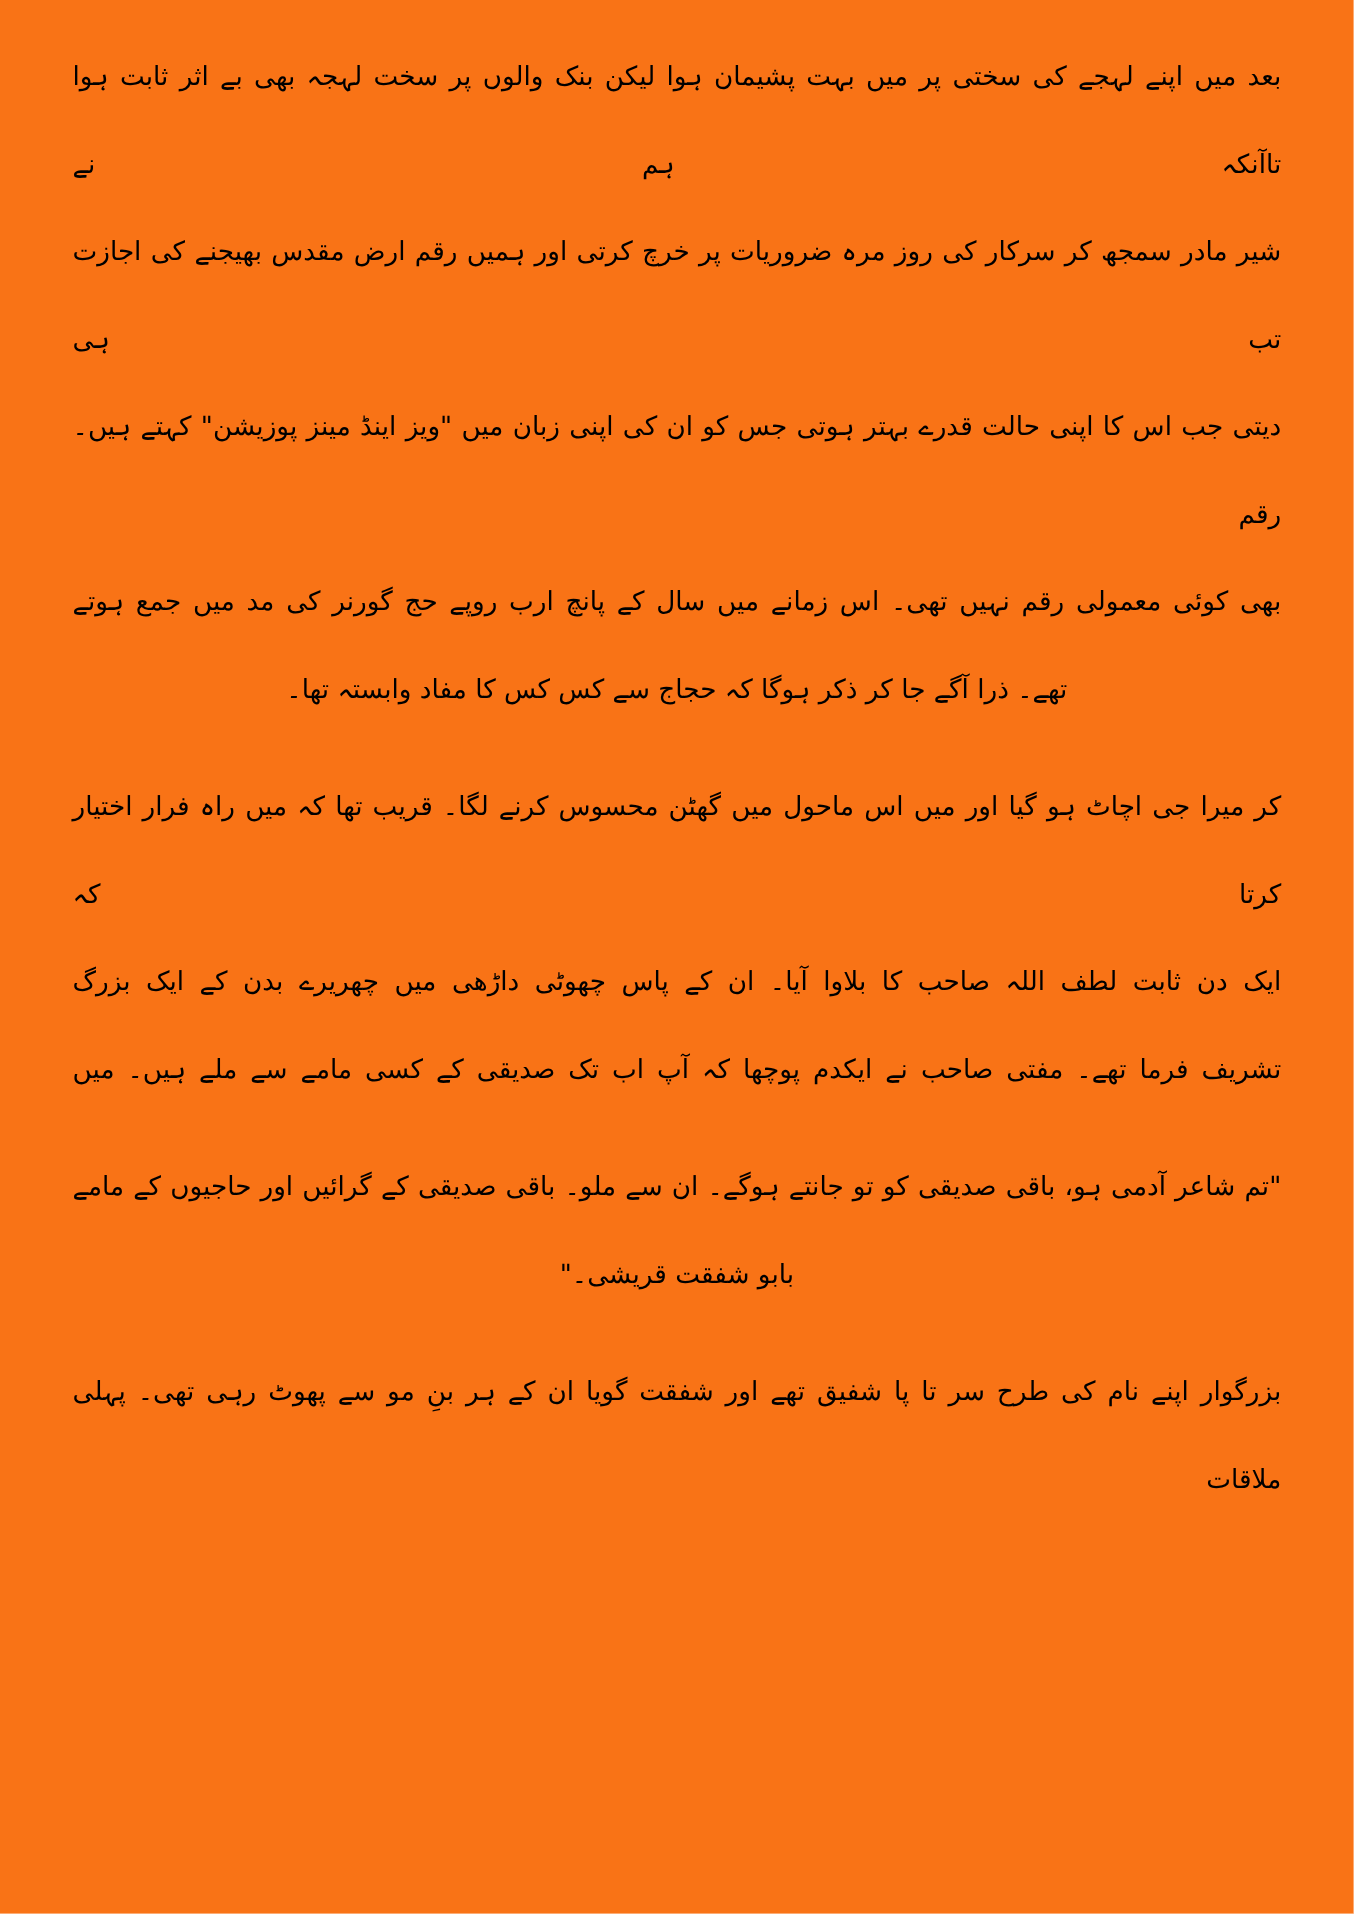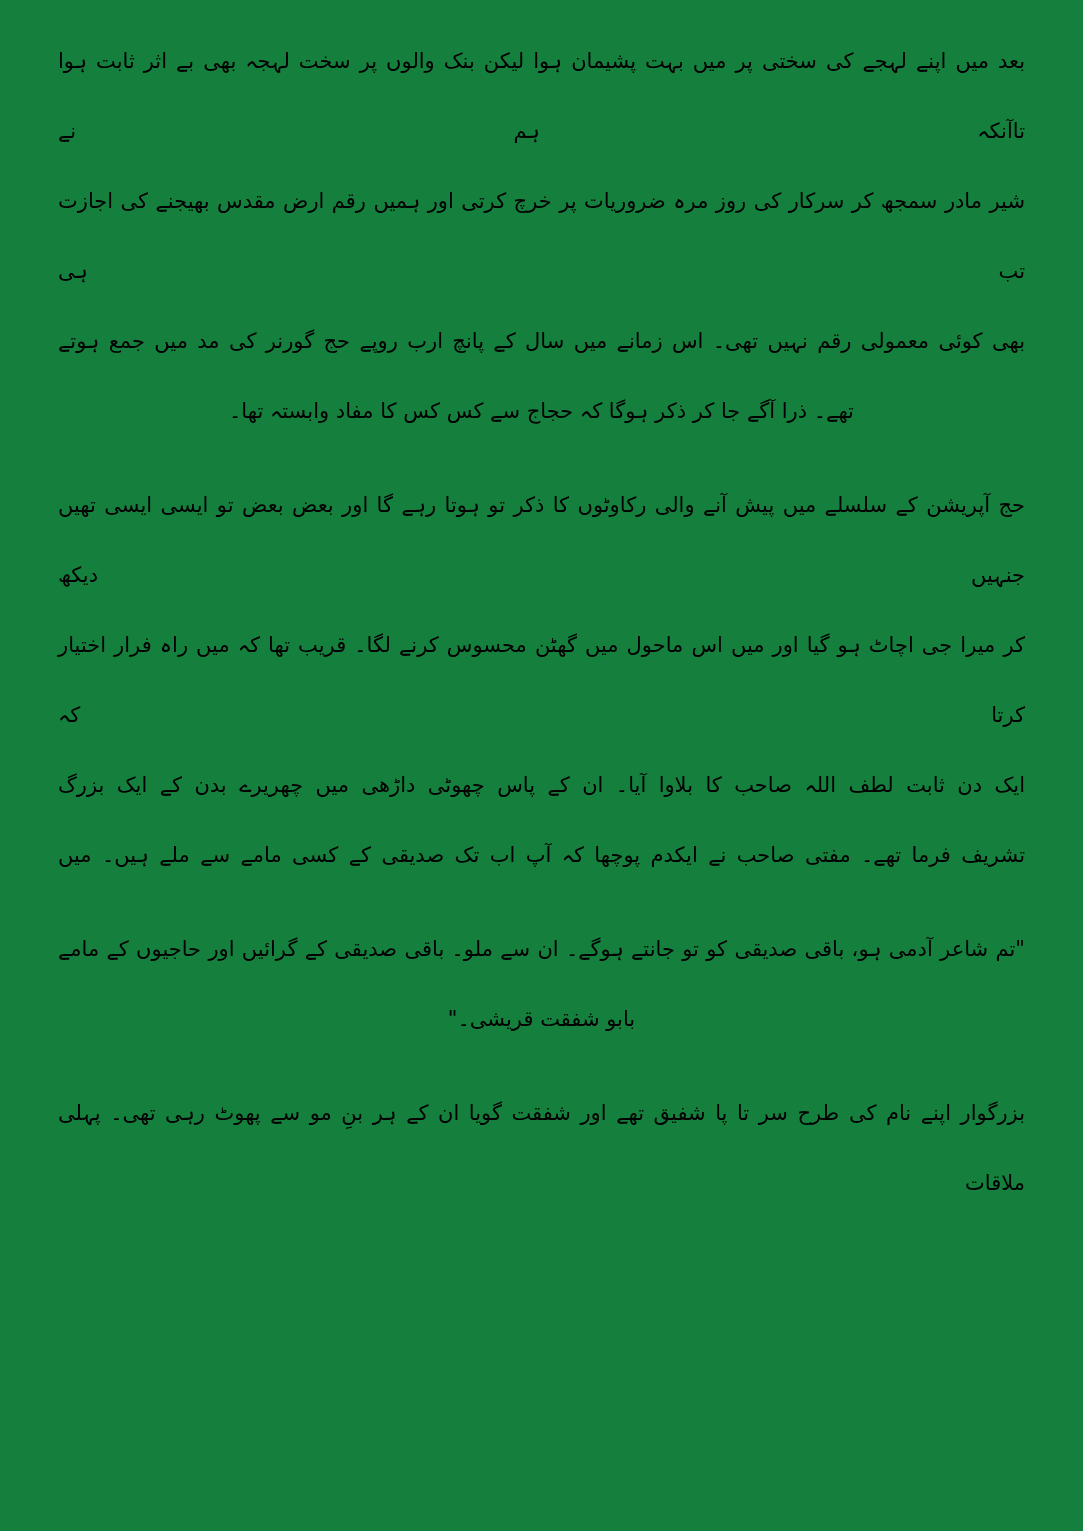--- a/index.html
+++ b/index.html
@@ -35,29 +35,29 @@
     text-justify: inter-word;
     white-space: normal;
   }
   .line.final {
     text-align-last: center;
   }
 </style>
 </head>
 <body>
 
-<main class="page" style="background: #15803d; color: rgb(0, 0, 0); margin-left: 12px;">
+<main class="page" style="background: #f97316; color: rgb(0, 0, 0); margin-left: 12px;">
     <div class="para">
       <div class="line">بعد میں اپنے لہجے کی سختی پر میں بہت پشیمان ہوا لیکن بنک والوں پر سخت لہجہ بھی بے اثر ثابت ہوا تاآنکہ ہم نے</div>
       <div class="line">شیر مادر سمجھ کر سرکار کی روز مرہ ضروریات پر خرچ کرتی اور ہمیں رقم ارض مقدس بھیجنے کی اجازت تب ہی</div>
+      <div class="line">دیتی جب اس کا اپنی حالت قدرے بہتر ہوتی جس کو ان کی اپنی زبان میں "ویز اینڈ مینز پوزیشن" کہتے ہیں۔ رقم</div>
       <div class="line">بھی کوئی معمولی رقم نہیں تھی۔ اس زمانے میں سال کے پانچ ارب روپے حج گورنر کی مد میں جمع ہوتے</div>
       <div class="line final">تھے۔ ذرا آگے جا کر ذکر ہوگا کہ حجاج سے کس کس کا مفاد وابستہ تھا۔</div>
     </div>
     <div class="para">
-      <div class="line">حج آپریشن کے سلسلے میں پیش آنے والی رکاوٹوں کا ذکر تو ہوتا رہے گا اور بعض بعض تو ایسی ایسی تھیں جنہیں دیکھ</div>
       <div class="line">کر میرا جی اچاٹ ہو گیا اور میں اس ماحول میں گھٹن محسوس کرنے لگا۔ قریب تھا کہ میں راہ فرار اختیار کرتا کہ</div>
       <div class="line">ایک دن ثابت لطف اللہ صاحب کا بلاوا آیا۔ ان کے پاس چھوٹی داڑھی میں چھریرے بدن کے ایک بزرگ</div>
       <div class="line">تشریف فرما تھے۔ مفتی صاحب نے ایکدم پوچھا کہ آپ اب تک صدیقی کے کسی مامے سے ملے ہیں۔ میں</div>
     </div>
     <div class="para">
       <div class="line">"تم شاعر آدمی ہو، باقی صدیقی کو تو جانتے ہوگے۔ ان سے ملو۔ باقی صدیقی کے گرائیں اور حاجیوں کے مامے</div>
       <div class="line final">بابو شفقت قریشی۔"</div>
     </div>
     <div class="para">
       <div class="line">بزرگوار اپنے نام کی طرح سر تا پا شفیق تھے اور شفقت گویا ان کے ہر بنِ مو سے پھوٹ رہی تھی۔ پہلی ملاقات</div>

